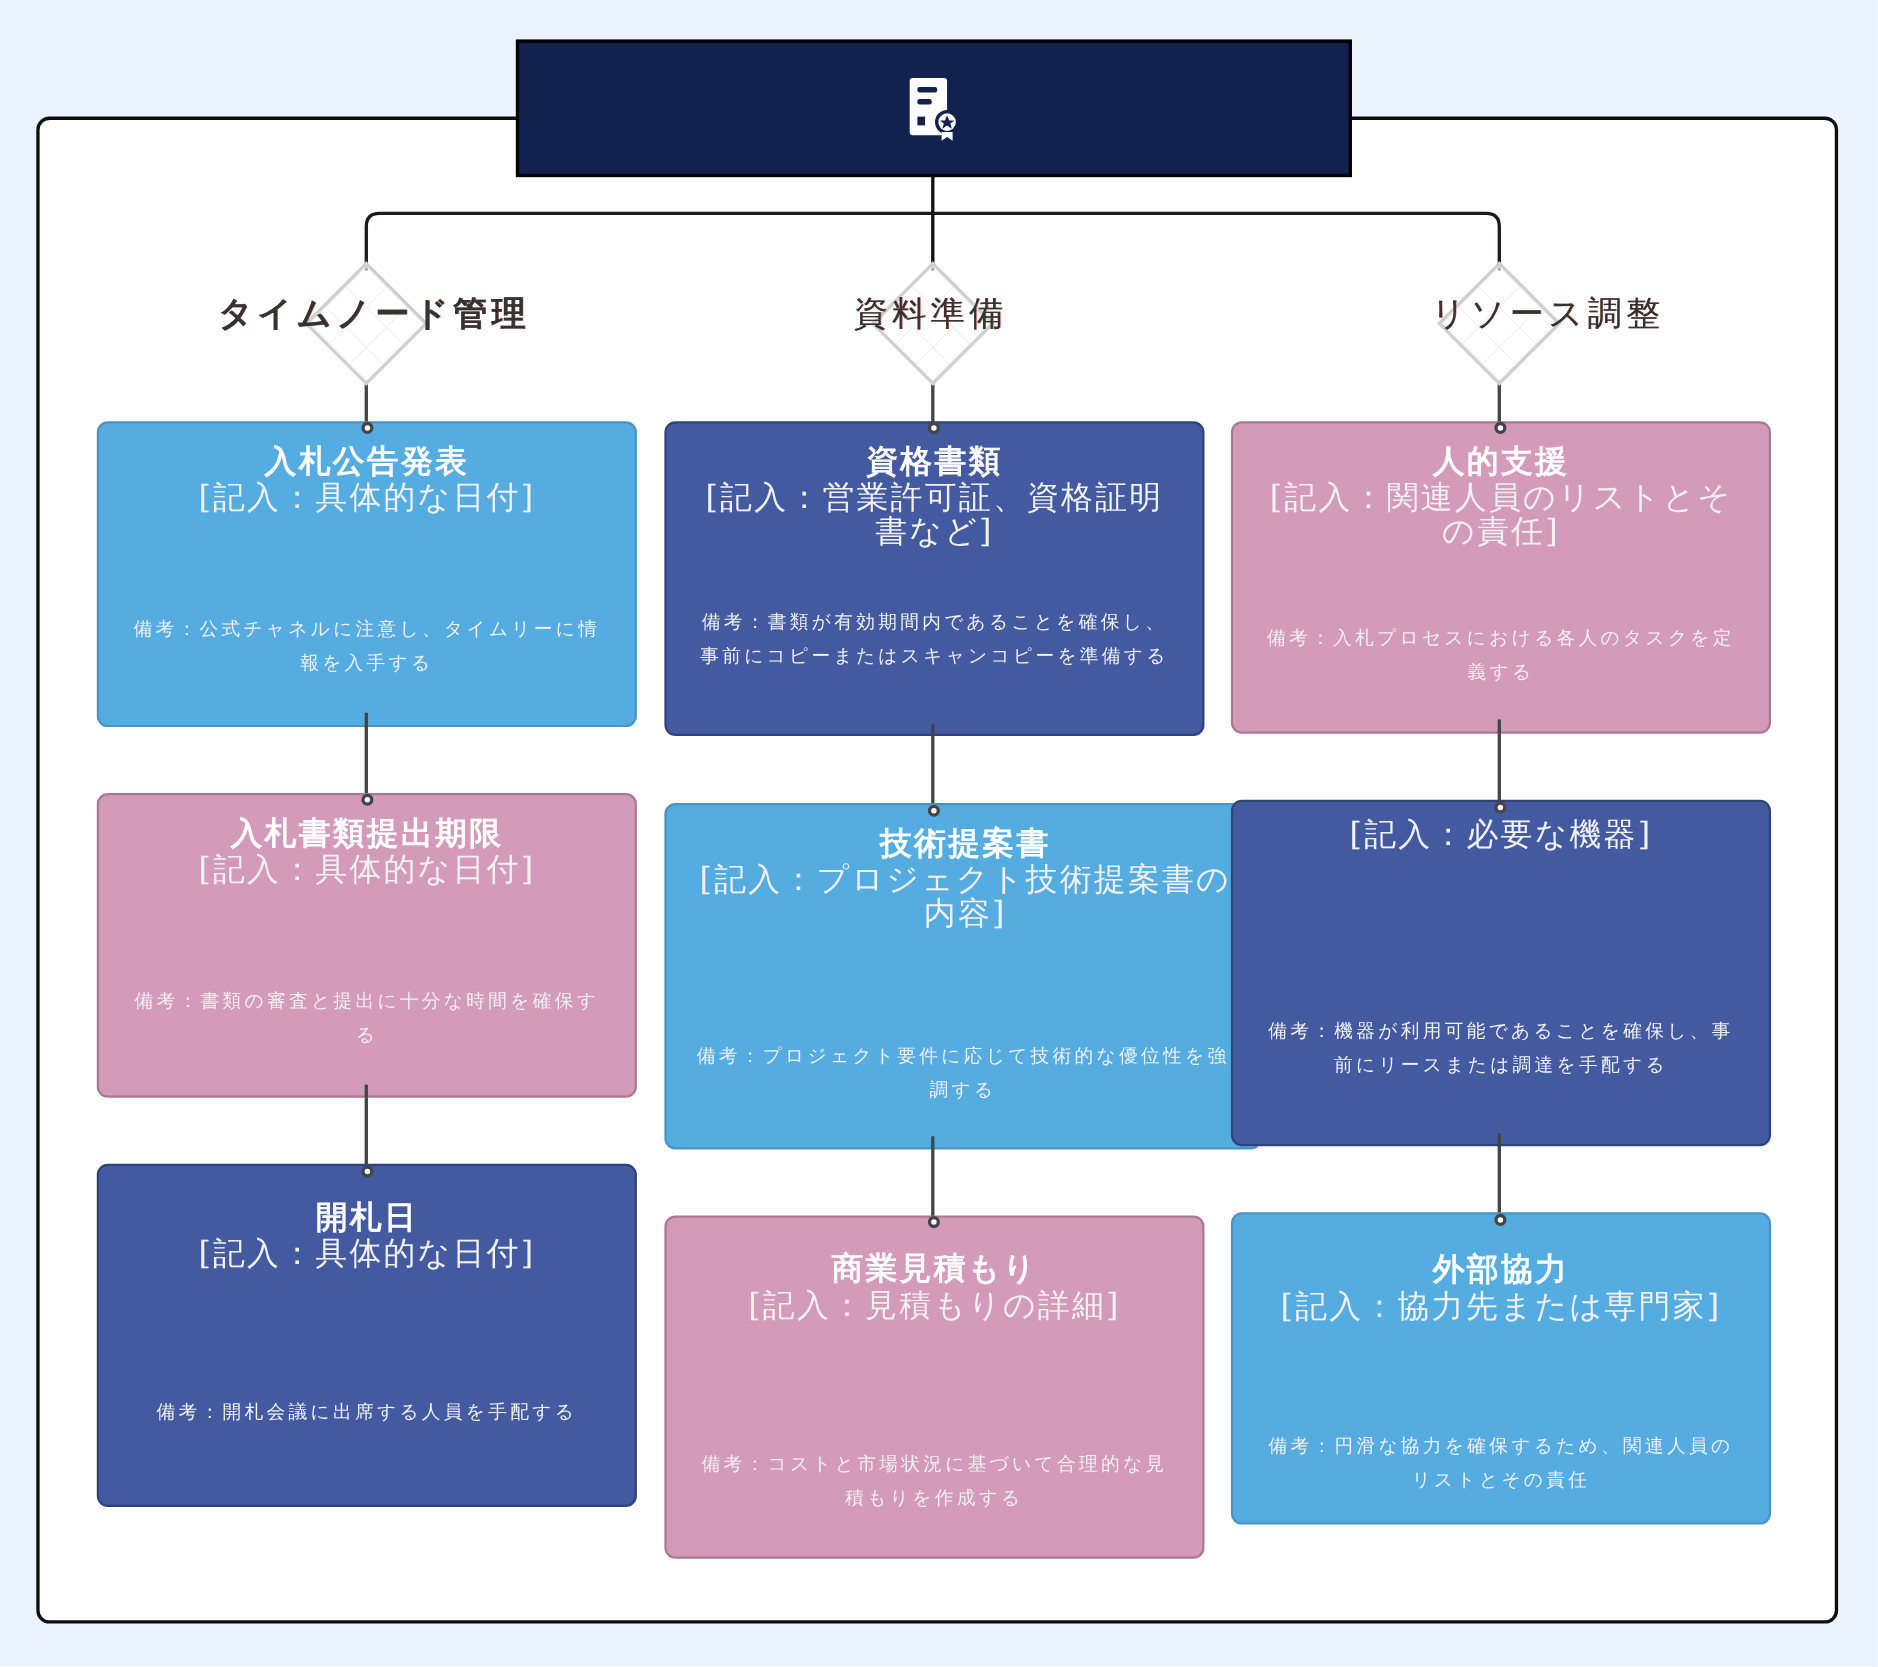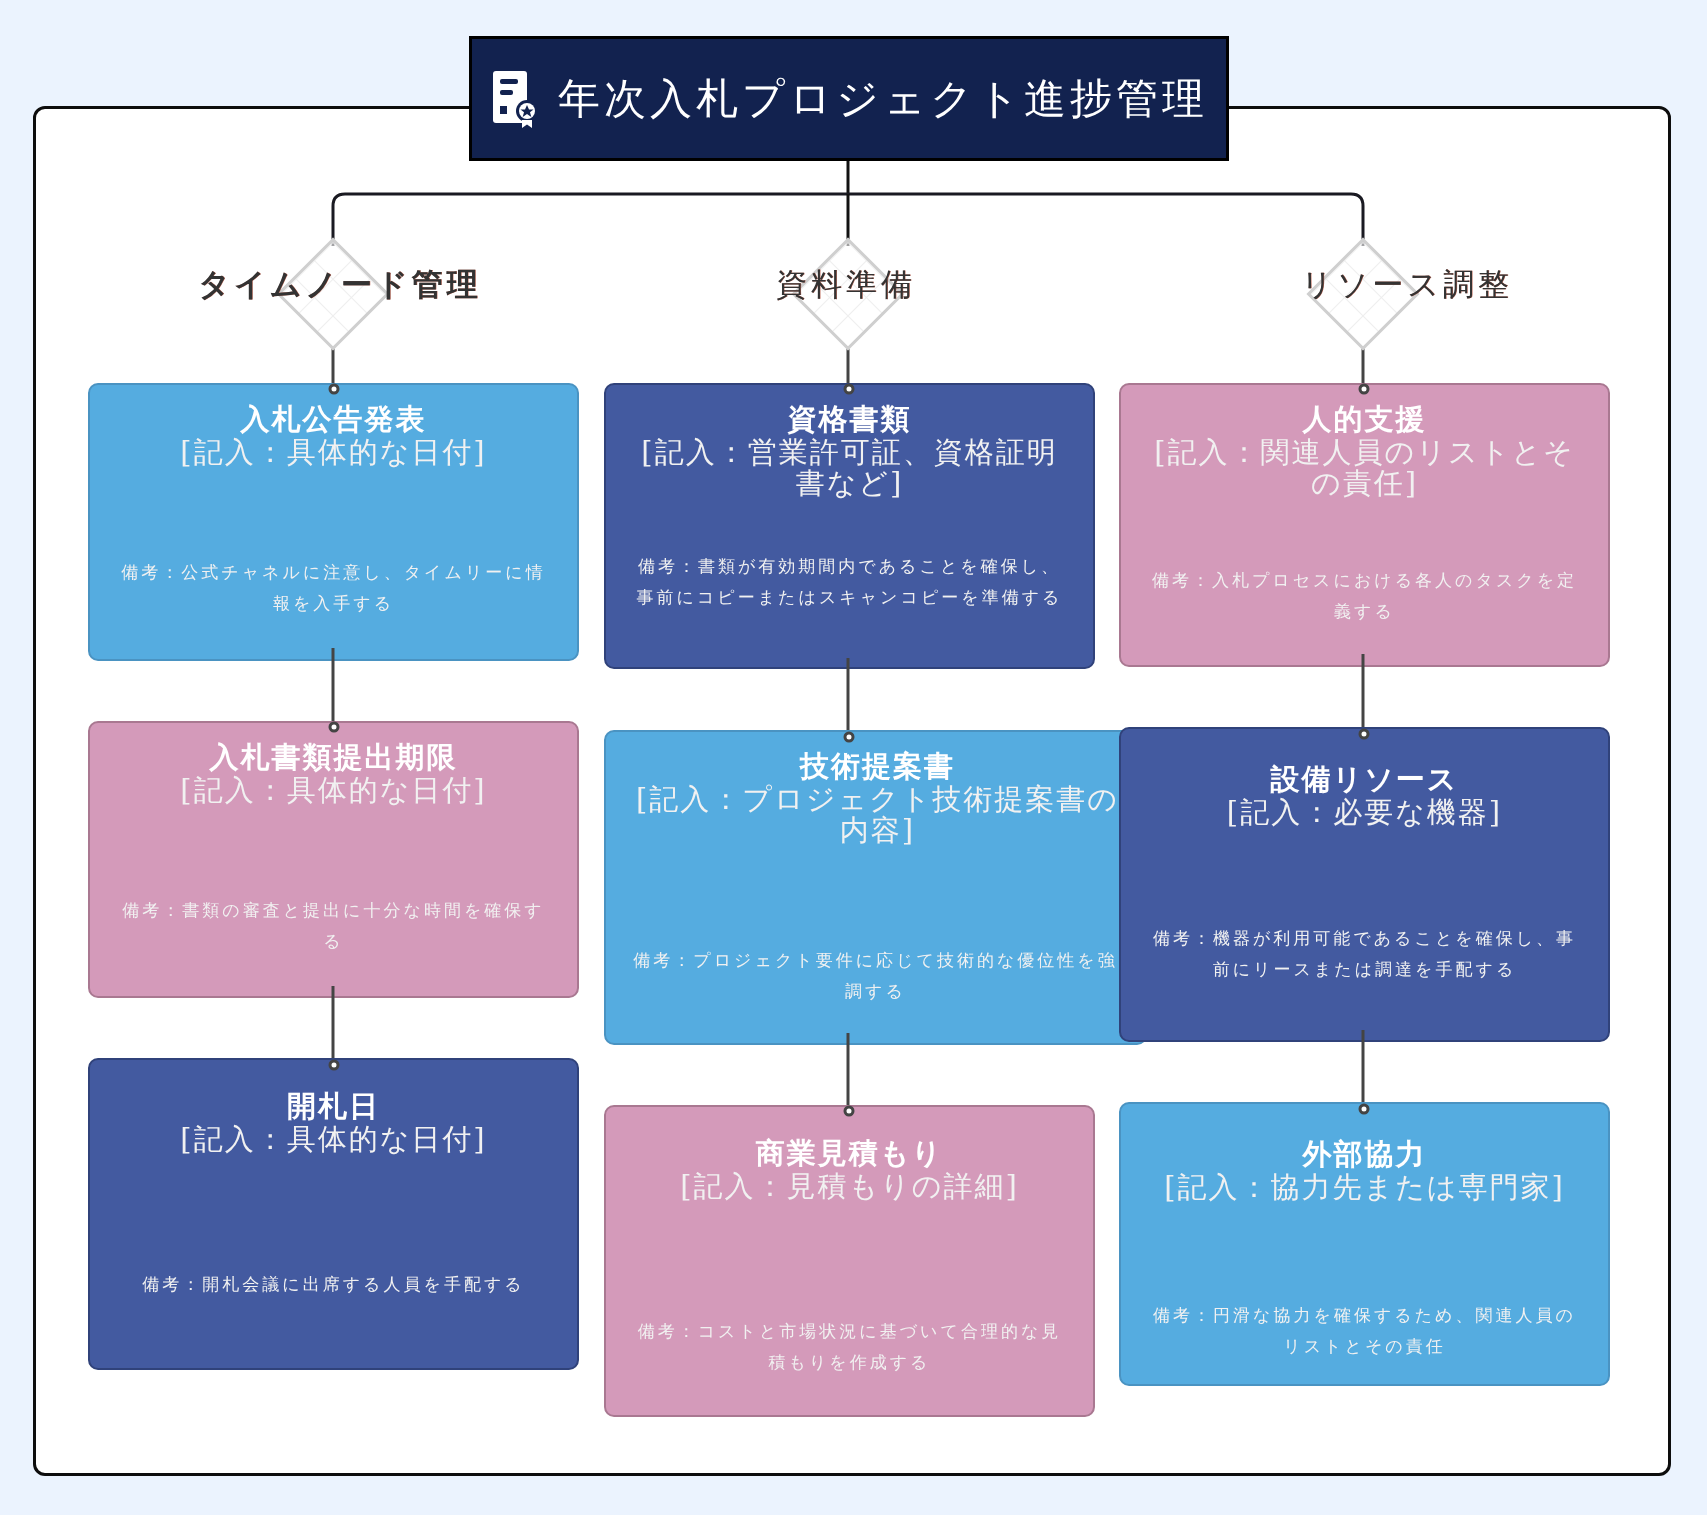--- a/index.html
+++ b/index.html
@@ -50,21 +50,20 @@
   <svg class="title-icon" viewBox="0 0 50 60">
     <rect x="3" y="2" width="34" height="52" rx="3" fill="#ffffff"></rect>
     <rect x="10" y="10" width="18" height="5" rx="2" fill="#12224f"></rect>
     <rect x="10" y="21" width="13" height="5" rx="2" fill="#12224f"></rect>
     <rect x="10" y="37" width="7" height="8" fill="#12224f"></rect>
     <circle cx="37" cy="42" r="11" fill="#12224f"></circle>
     <circle cx="37" cy="42" r="8" fill="#ffffff"></circle>
     <polygon points="37,36 39,40.5 43.5,40.5 40,43.3 41.3,48 37,45 32.7,48 34,43.3 30.5,40.5 35,40.5" fill="#12224f"></polygon>
     <polygon points="32,51 42,51 42,59 37,55.5 32,59" fill="#ffffff"></polygon>
   </svg>
-  <span class="title-text">年次入札プロジェクト進捗管理</span>
 </div>
 
 <div class="diamond" style="left:293px;top:254px;"></div>
 <div class="diamond" style="left:808px;top:254px;"></div>
 <div class="diamond" style="left:1323px;top:254px;"></div>
 
 <div class="branch-label" style="left:340px;font-weight:bold;">タイムノード管理</div>
 <div class="branch-label" style="left:846px;">資料準備</div>
 <div class="branch-label" style="left:1366px;margin-left:41px;">リソース調整</div>
 
@@ -99,21 +98,20 @@
   <div class="node-input">[記入：見積もりの詳細]</div>
   <div class="node-note" style="top:209px;">備考：コストと市場状況に基づいて合理的な見積もりを作成する</div>
 </div>
 
 <div class="node pink" style="left:1119px;top:383px;width:491px;height:284px;">
   <div class="node-title">人的支援</div>
   <div class="node-input">[記入：関連人員のリストとその責任]</div>
   <div class="node-note" style="top:180px;">備考：入札プロセスにおける各人のタスクを定義する</div>
 </div>
 <div class="node dark" style="left:1119px;top:727px;width:491px;height:315px;">
-  <div class="node-title" style="margin-top:18px;">設備リソース</div>
   <div class="node-input">[記入：必要な機器]</div>
   <div class="node-note" style="top:194px;">備考：機器が利用可能であることを確保し、事前にリースまたは調達を手配する</div>
 </div>
 <div class="node light" style="left:1119px;top:1102px;width:491px;height:284px;">
   <div class="node-title" style="margin-top:18px;">外部協力</div>
   <div class="node-input">[記入：協力先または専門家]</div>
   <div class="node-note" style="top:196px;">備考：円滑な協力を確保するため、関連人員のリストとその責任</div>
 </div>
 
 <svg class="links" viewBox="0 0 1707 1515">

